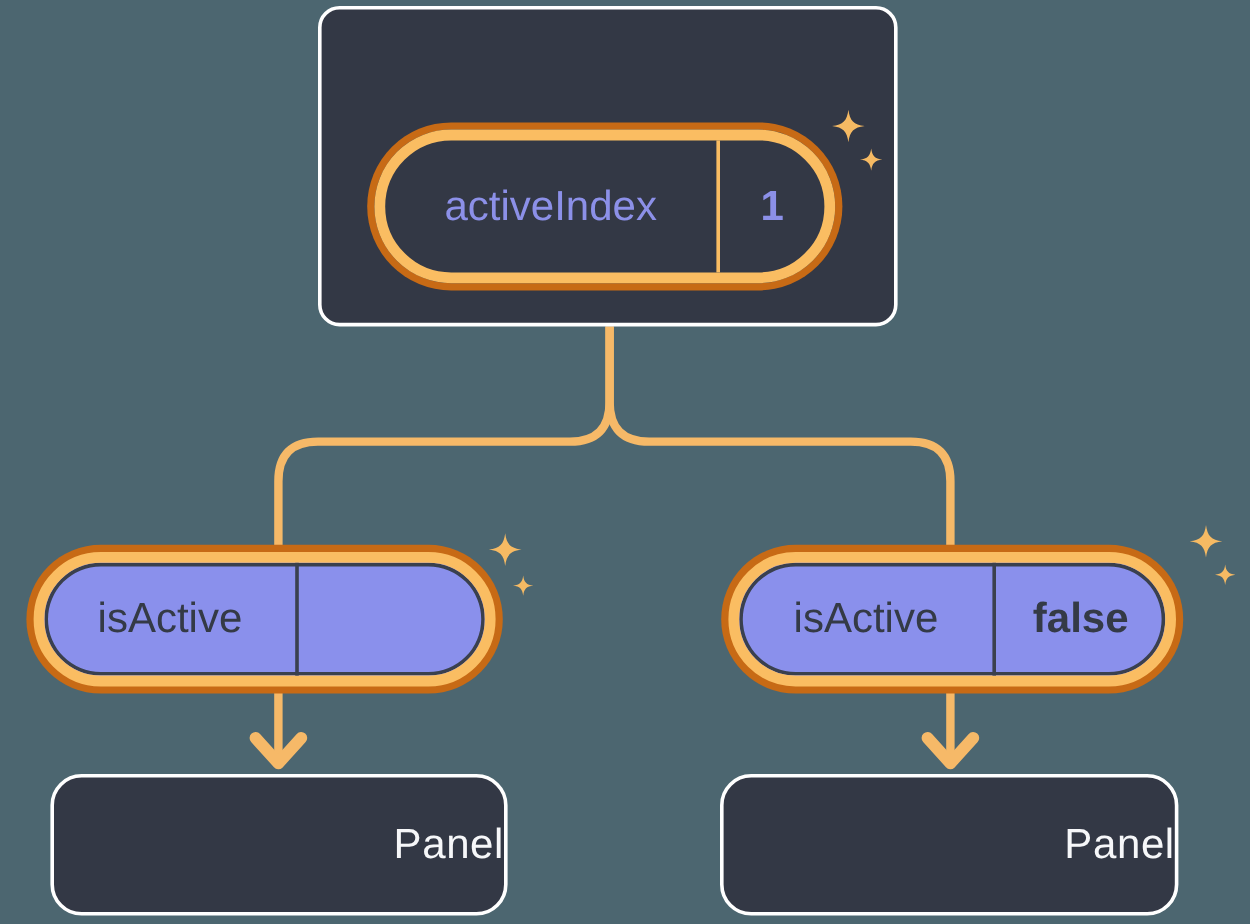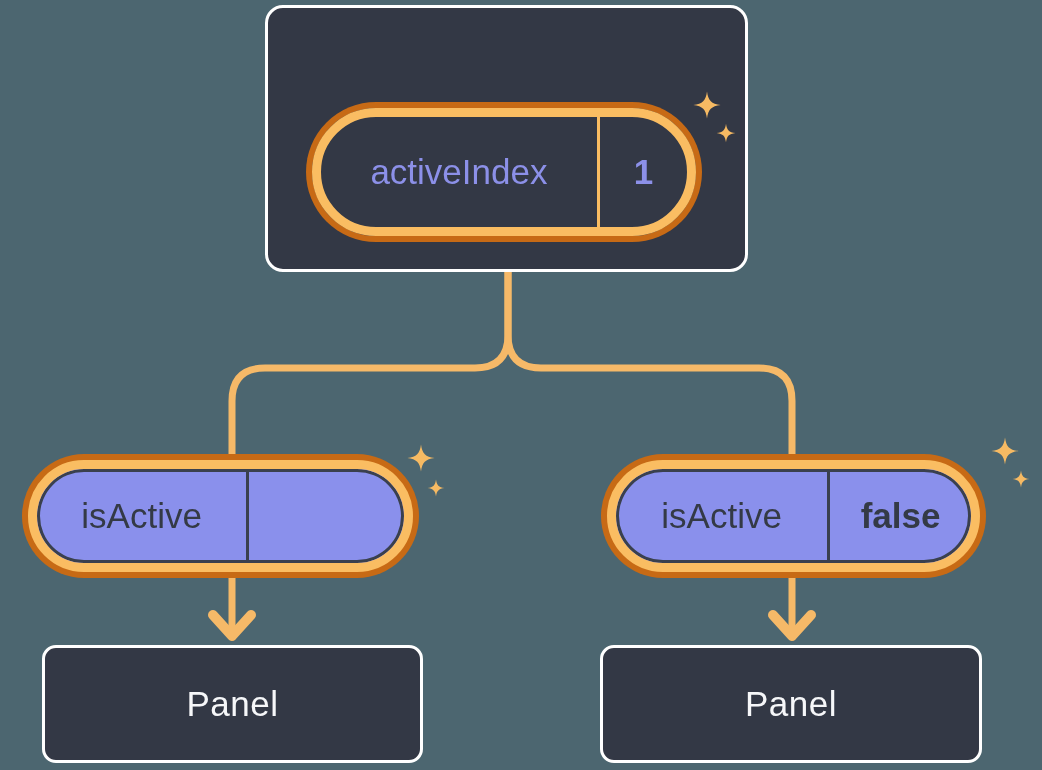--- a/index.html
+++ b/index.html
@@ -13,21 +13,21 @@
   .stage{position:relative; width:1042px; height:770px; background:var(--background); overflow:hidden;}
   svg.connectors{position:absolute; left:0; top:0; width:1042px; height:770px; z-index:1;}
   svg.connectors path{fill:none; stroke:var(--connector);}
   svg.connectors path.line{stroke-width:7; stroke-linecap:butt;}
   svg.connectors path.head{stroke-width:10; stroke-linecap:round; stroke-linejoin:round;}
 
   .card{position:absolute; background:var(--card-bg); border:3px solid var(--card-border); box-sizing:border-box; z-index:2;}
   .accordion-card{left:265px; top:5px; width:483px; height:267px; border-radius:18px;}
   .card-title{position:absolute; left:0; top:30px; width:100%; text-align:center;
     color:var(--text-light); font-size:35px; font-weight:500; letter-spacing:.5px;}
-  .panel-card{top:645px; height:118px; border-radius:14px; display:flex; align-items:center; justify-content:center;}
+  .panel-card{top:645px; height:118px; border-radius:26px; display:flex; align-items:center; justify-content:flex-end;}
   .panel-left{left:42px; width:381px;}
   .panel-right{left:600px; width:382px;}
   .panel-title{color:var(--text-light); font-size:35px; font-weight:500; letter-spacing:.5px;}
 
   .pill{position:absolute; display:flex; align-items:stretch; box-sizing:border-box;
     border-radius:999px; border:9px solid var(--ring-light); z-index:3;}
   .state-pill{left:44px; top:100px; width:384px; height:128px; background:transparent;
     box-shadow:0 0 0 6px var(--ring-dark);}
   .prop-pill{top:460px; height:112px; background:var(--pill-fill);
     box-shadow:0 0 0 6px var(--ring-dark), inset 0 0 0 3px var(--divider-dark);}

